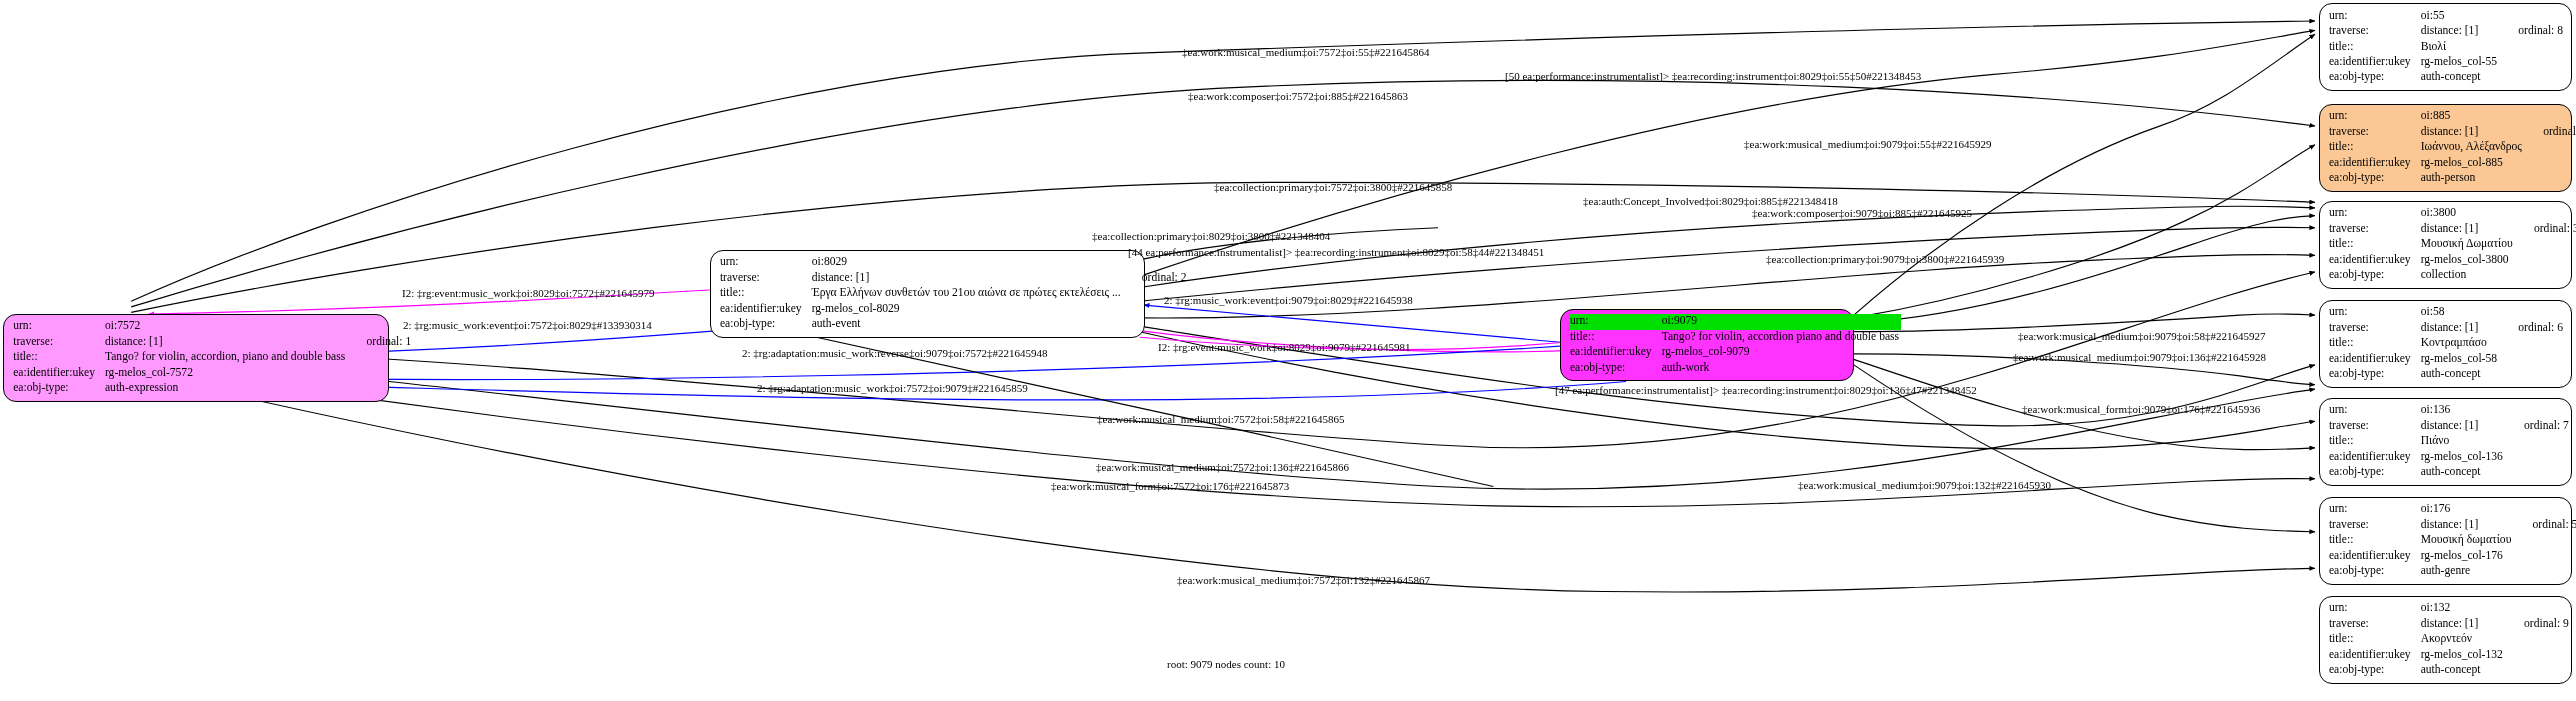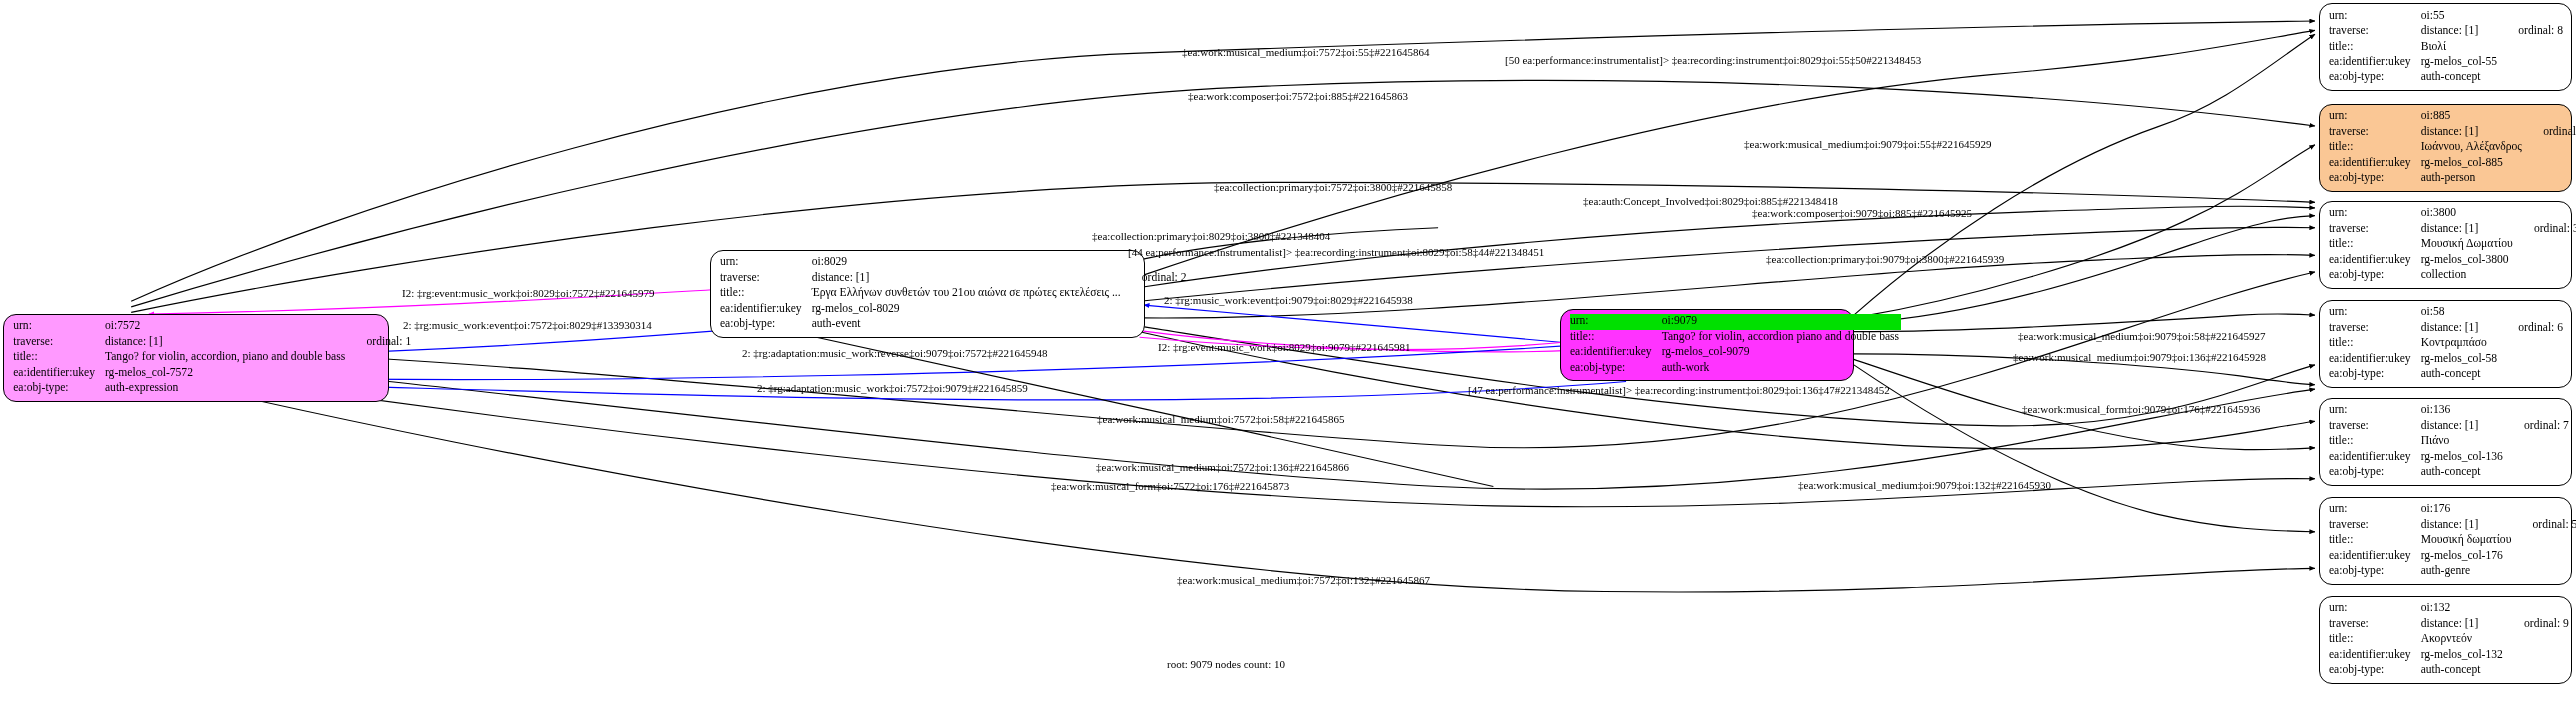--- a/index.html
+++ b/index.html
@@ -388,38 +388,38 @@
       <tr>
             <td class="k">ea:obj-type:</td>
             <td class="v">auth-concept</td>
             <td class="ord"></td>
           </tr>
     </tbody>
       </table>
   </div>
 
   <div class="elabel" style="left:1182px;top:46px;">‡ea:work:musical_medium‡oi:7572‡oi:55‡#221645864</div>
-  <div class="elabel" style="left:1505px;top:54px;">[50 ea:performance:instrumentalist]&gt; ‡ea:recording:instrument‡oi:8029‡oi:55‡50#221348453</div>
+  <div class="elabel" style="left:1505px;top:70px;">[50 ea:performance:instrumentalist]&gt; ‡ea:recording:instrument‡oi:8029‡oi:55‡50#221348453</div>
   <div class="elabel" style="left:1188px;top:90px;">‡ea:work:composer‡oi:7572‡oi:885‡#221645863</div>
   <div class="elabel" style="left:1744px;top:138px;">‡ea:work:musical_medium‡oi:9079‡oi:55‡#221645929</div>
   <div class="elabel" style="left:1214px;top:181px;">‡ea:collection:primary‡oi:7572‡oi:3800‡#221645858</div>
   <div class="elabel" style="left:1583px;top:195px;">‡ea:auth:Concept_Involved‡oi:8029‡oi:885‡#221348418</div>
   <div class="elabel" style="left:1752px;top:207px;">‡ea:work:composer‡oi:9079‡oi:885‡#221645925</div>
   <div class="elabel" style="left:1092px;top:230px;">‡ea:collection:primary‡oi:8029‡oi:3800‡#221348404</div>
   <div class="elabel" style="left:1766px;top:253px;">‡ea:collection:primary‡oi:9079‡oi:3800‡#221645939</div>
   <div class="elabel" style="left:1128px;top:246px;">[44 ea:performance:instrumentalist]&gt; ‡ea:recording:instrument‡oi:8029‡oi:58‡44#221348451</div>
   <div class="elabel" style="left:402px;top:287px;">I2: ‡rg:event:music_work‡oi:8029‡oi:7572‡#221645979</div>
   <div class="elabel" style="left:403px;top:319px;">2: ‡rg:music_work:event‡oi:7572‡oi:8029‡#133930314</div>
   <div class="elabel" style="left:1164px;top:294px;">2: ‡rg:music_work:event‡oi:9079‡oi:8029‡#221645938</div>
   <div class="elabel" style="left:1158px;top:317px;margin-top:24px;">I2: ‡rg:event:music_work‡oi:8029‡oi:9079‡#221645981</div>
   <div class="elabel" style="left:2018px;top:330px;">‡ea:work:musical_medium‡oi:9079‡oi:58‡#221645927</div>
   <div class="elabel" style="left:742px;top:347px;">2: ‡rg:adaptation:music_work:reverse‡oi:9079‡oi:7572‡#221645948</div>
   <div class="elabel" style="left:2013px;top:351px;">‡ea:work:musical_medium‡oi:9079‡oi:136‡#221645928</div>
   <div class="elabel" style="left:757px;top:382px;">2: ‡rg:adaptation:music_work‡oi:7572‡oi:9079‡#221645859</div>
-  <div class="elabel" style="left:1468px;top:384px;">[47 ea:performance:instrumentalist]&gt; ‡ea:recording:instrument‡oi:8029‡oi:136‡47#221348452</div>
+  <div class="elabel" style="left:1555px;top:384px;">[47 ea:performance:instrumentalist]&gt; ‡ea:recording:instrument‡oi:8029‡oi:136‡47#221348452</div>
   <div class="elabel" style="left:1097px;top:413px;">‡ea:work:musical_medium‡oi:7572‡oi:58‡#221645865</div>
   <div class="elabel" style="left:2022px;top:403px;">‡ea:work:musical_form‡oi:9079‡oi:176‡#221645936</div>
   <div class="elabel" style="left:1049px;top:461px;margin-left:47px;">‡ea:work:musical_medium‡oi:7572‡oi:136‡#221645866</div>
   <div class="elabel" style="left:1798px;top:479px;">‡ea:work:musical_medium‡oi:9079‡oi:132‡#221645930</div>
   <div class="elabel" style="left:1051px;top:480px;">‡ea:work:musical_form‡oi:7572‡oi:176‡#221645873</div>
   <div class="elabel" style="left:1177px;top:574px;">‡ea:work:musical_medium‡oi:7572‡oi:132‡#221645867</div>
 
   <div class="footer" style="left:1167px;top:658px;">root: 9079 nodes count: 10</div>
 
 </div>

